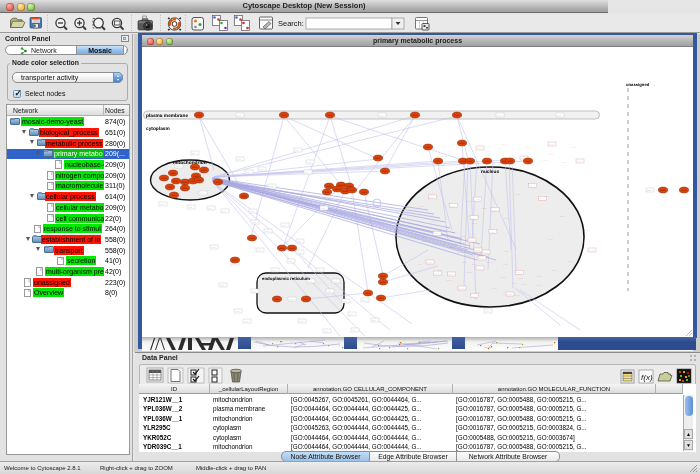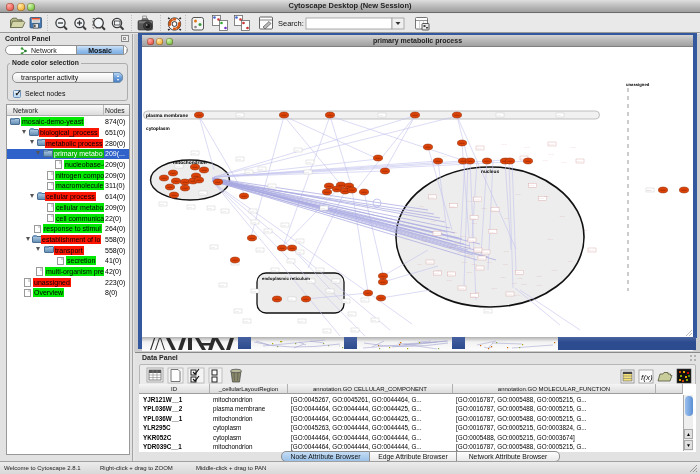--- a/index.html
+++ b/index.html
@@ -1,16 +1,16 @@
 <!DOCTYPE html>
 <html><head><meta charset="utf-8"><style>
 *{margin:0;padding:0;box-sizing:border-box;font-family:"Liberation Sans",sans-serif;}
 html,body{width:700px;height:474px;overflow:hidden;background:#e6e6e6;}
 .abs{position:absolute;}
-#titlebar{left:0;top:0;width:700px;height:13px;background:linear-gradient(#dedede,#bcbcbc 50%,#9e9e9e);border-bottom:1px solid #6b6b6b;}
+#titlebar{left:0;top:0;width:608px;height:13px;background:linear-gradient(#dedede,#bcbcbc 50%,#9e9e9e);border-bottom:1px solid #6b6b6b;}
 #titlebar .t{width:100%;text-align:center;font-size:7.5px;font-weight:bold;color:#222;line-height:12px;}
 .tl{position:absolute;top:2.5px;width:8px;height:8px;border-radius:50%;box-shadow:inset 0 0 0 0.6px rgba(90,40,20,0.55);}
 #toolbar{left:0;top:14px;width:700px;height:19px;background:#e9e9e9;border-bottom:1px solid #9a9a9a;}
 #cp{left:0;top:34px;width:133px;height:427px;background:#e2e2e2;border-right:1px solid #a5a5a5;}
 #cp-h{left:5px;top:35px;font-size:7px;font-weight:bold;color:#222;}
 #tabbar{left:5px;top:45px;width:123px;height:10px;background:#fff;border:1px solid #909090;border-radius:5px;overflow:hidden;font-size:7px;}
 #tab-mosaic{position:absolute;left:70px;top:0;width:47px;height:10px;background:linear-gradient(#cce2f8,#8fbbea 50%,#77a9e2);border-left:1px solid #909090;text-align:center;font-weight:bold;line-height:9px;color:#111;}
 #tab-net{position:absolute;left:0;top:0;width:70px;height:10px;line-height:9px;color:#222;}
 #tab-arrow{position:absolute;left:117px;top:0;width:11px;height:10px;border-left:1px solid #909090;text-align:center;font-size:6px;line-height:10px;color:#111;}
 #gbox{left:7px;top:63px;width:121px;height:38px;border:1px solid #adadad;border-radius:3px;}

